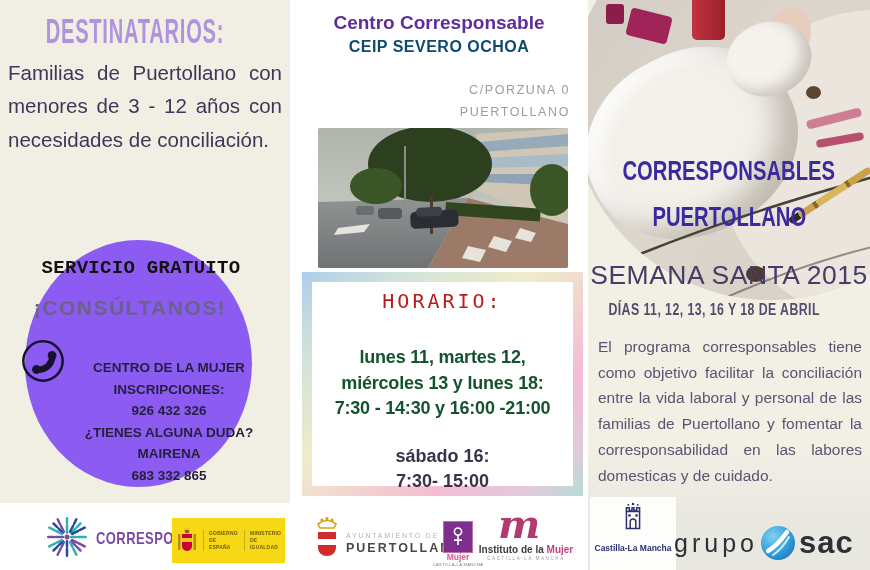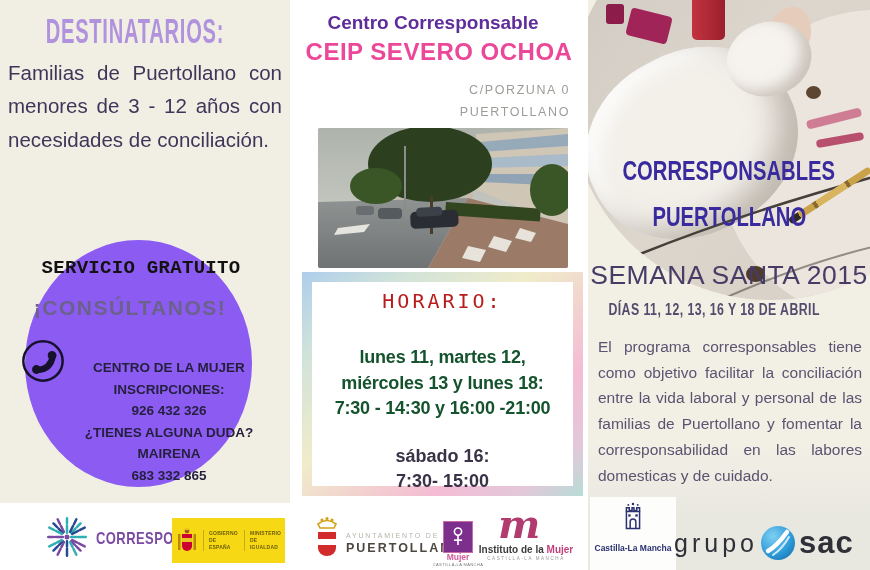--- a/index.html
+++ b/index.html
@@ -17,22 +17,22 @@
   .servicio{left:10px;top:257px;width:262px;text-align:center;font-size:19px;font-weight:800;color:#121212;
             letter-spacing:.3px;z-index:3;font-family:Liberation Mono, monospace;}
   .purple-circle{left:25px;top:240px;width:227px;height:247px;border-radius:50%;background:#8c5bf2;z-index:1;}
   .consult{left:30px;top:296px;width:200px;text-align:center;font-size:21px;font-weight:700;color:#6a628a;
            letter-spacing:1.5px;z-index:3;}
   .phone-wrap{left:20px;top:338px;width:46px;height:46px;z-index:3;}
   .info-block{left:84px;top:357px;width:170px;text-align:center;font-size:13.5px;font-weight:700;
               color:#241f3d;line-height:1.6;z-index:3;}
 
   
-  .centro-title{left:284px;top:12px;width:298px;text-align:center;font-size:19px;font-weight:700;color:#5f2d9a;}
-  .ceip-title{left:290px;top:38px;width:298px;text-align:center;font-size:24px;font-weight:800;color:#ec4899;letter-spacing:.5px;}
+  .centro-title{left:290px;top:12px;width:298px;text-align:center;font-size:19px;font-weight:700;color:#5f2d9a;}
+  .ceip-title{left:290px;top:38px;width:298px;text-align:center;font-size:16px;font-weight:800;color:#0c4a6e;letter-spacing:.5px;}
   .address{left:430px;top:80px;width:140px;text-align:right;font-size:12.5px;letter-spacing:1.6px;
            color:#9c9c98;line-height:1.75;}
   .street-photo{left:318px;top:128px;width:250px;height:140px;border-radius:2px;overflow:hidden;background:#b9bdb6;}
 
   .horario-frame{left:302px;top:272px;width:261px;height:204px;padding:10px;
       background:linear-gradient(140deg,#aecdec 0%,#cfe2da 18%,#f0ecca 42%,#f4bcd4 72%,#e3c8da 88%,#b7ddd6 100%);}
   .horario-inner{width:100%;height:100%;background:#ffffff;text-align:center;}
   .horario-head{padding-top:7px;font-family:"DejaVu Sans Mono",monospace;font-size:20px;color:#b91c1c;letter-spacing:3px;}
   .sched{margin-top:32px;font-size:18px;font-weight:700;color:#14532d;line-height:1.42;letter-spacing:-.2px;}
   .sched2{margin-top:22px;font-size:18px;font-weight:700;color:#3a3246;line-height:1.42;}

